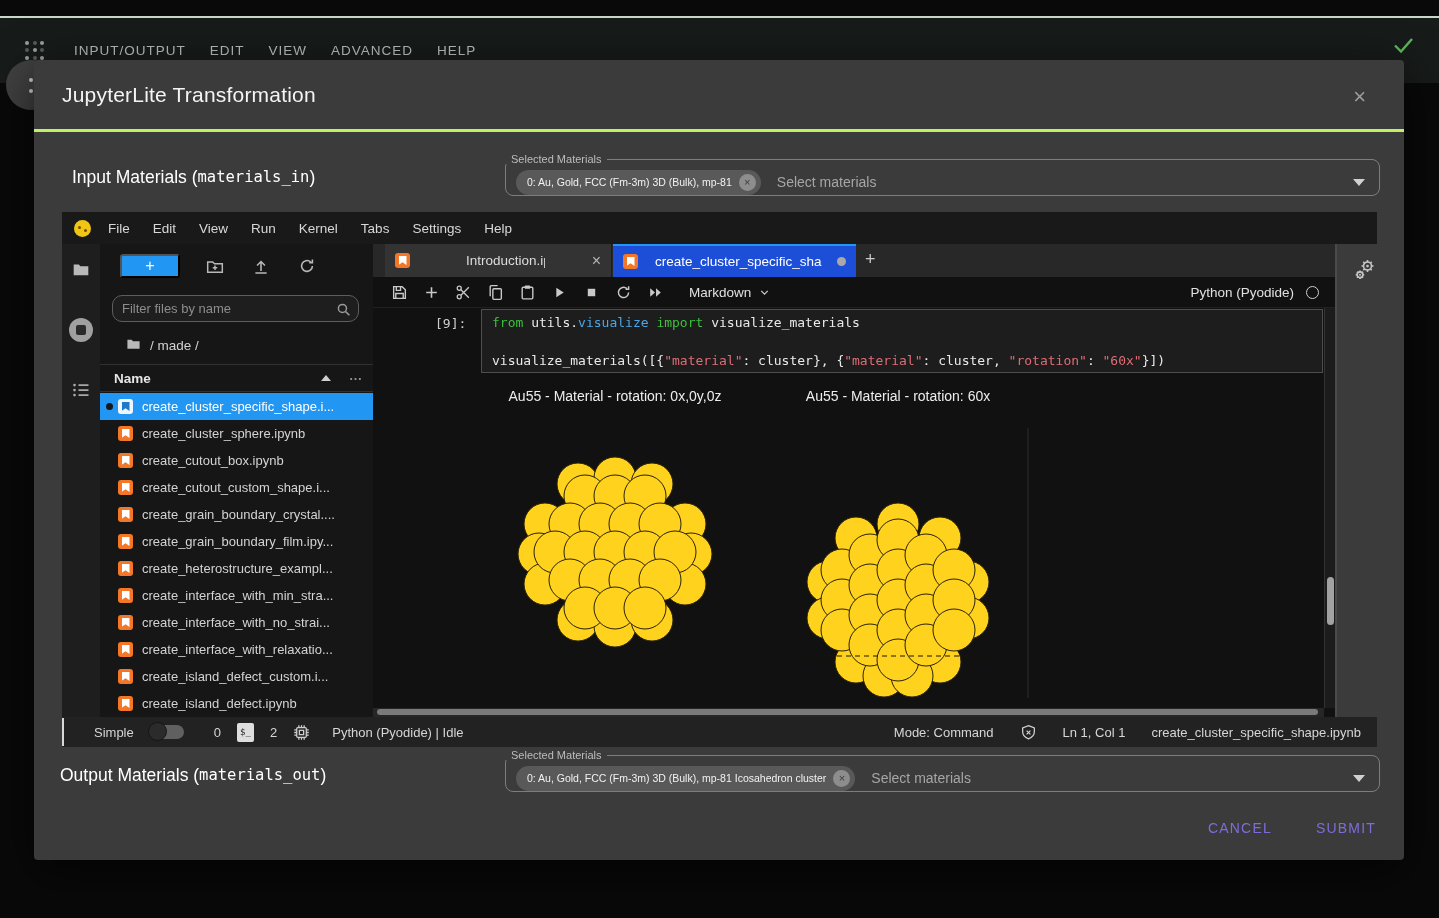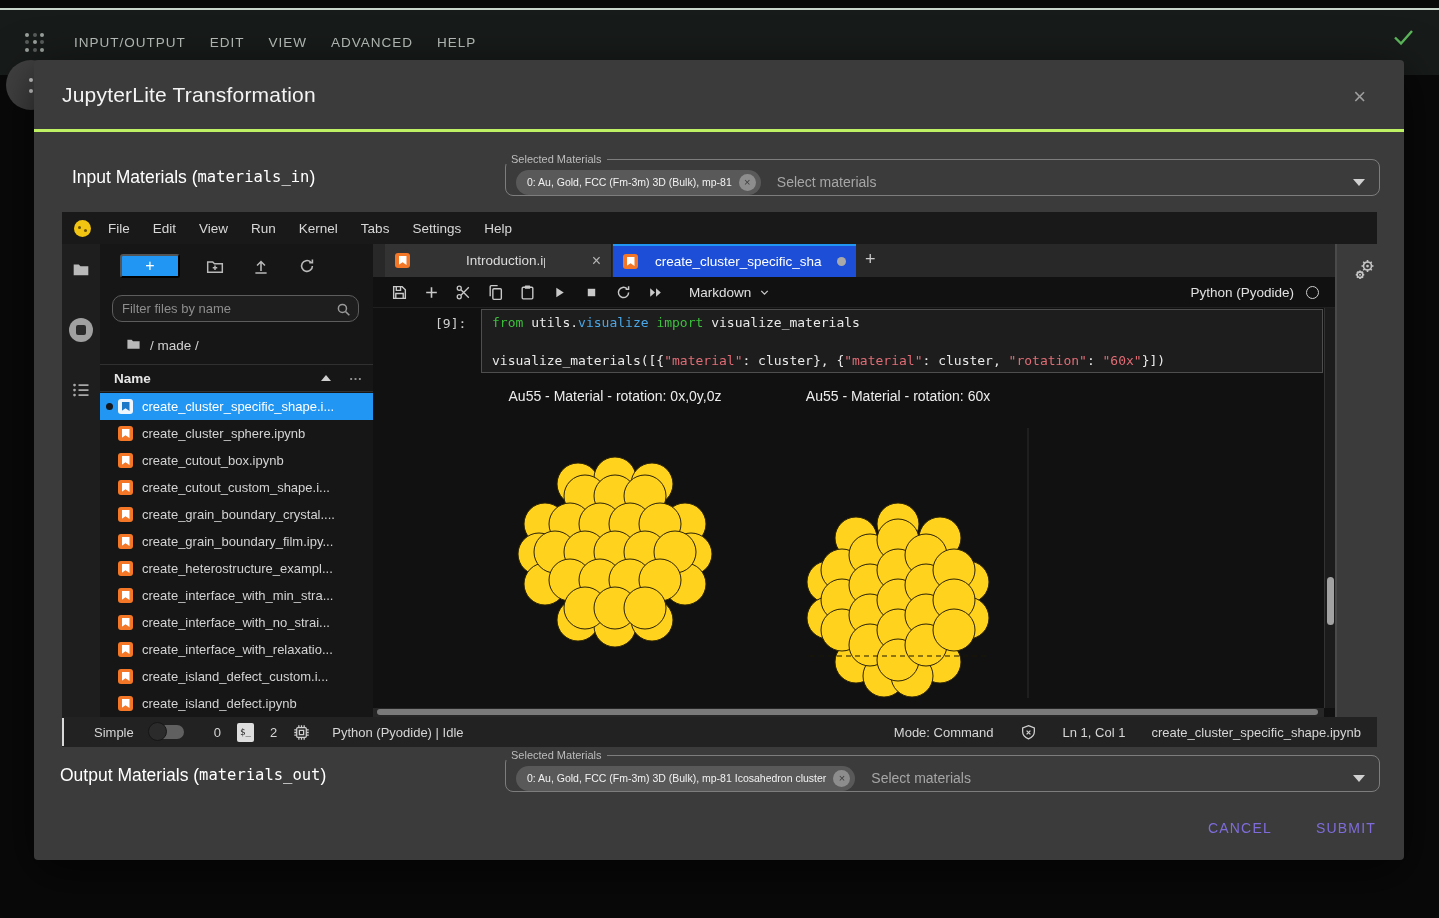--- a/index.html
+++ b/index.html
@@ -1,20 +1,20 @@
 <!DOCTYPE html>
 <html><head>
 <meta charset="utf-8">
 <style>
   * { margin:0; padding:0; box-sizing:border-box; }
   html,body { width:1439px; height:918px; background:#090909; font-family:"Liberation Sans",sans-serif; overflow:hidden; }
   .page { position:relative; width:1439px; height:918px; }
 
   
-  .topbar { position:absolute; top:8px; left:0; width:1439px; height:67px; background:#171b19; border-top:2px solid #c9d4cb; display:flex; align-items:center; padding-left:22px; }
+  .topbar { position:absolute; top:16px; left:0; width:1439px; height:67px; background:#171b19; border-top:2px solid #c9d4cb; display:flex; align-items:center; padding-left:22px; }
   .app-logo { width:26px; height:26px; display:grid; grid-template-columns:repeat(3,1fr); gap:3px; margin-right:26px; padding:3px; }
   .app-logo i { width:4px; height:4px; border-radius:50%; background:#9aa09c; }
   .app-logo i:nth-child(2n) { opacity:.5; }
   .app-menus { display:flex; gap:24px; }
   .app-menu { color:#b9c0bb; font-size:13.5px; letter-spacing:1px; cursor:default; }
   .check-wrap { position:absolute; right:22px; top:13px; width:28px; height:28px; }
 
   
   .peek-circle { position:absolute; left:6px; top:60px; width:50px; height:50px; border-radius:50%; background:#414141; display:flex; flex-direction:column; align-items:center; justify-content:center; gap:7px; }
   .pdot { width:4px; height:4px; border-radius:50%; background:#cfcfcf; }

